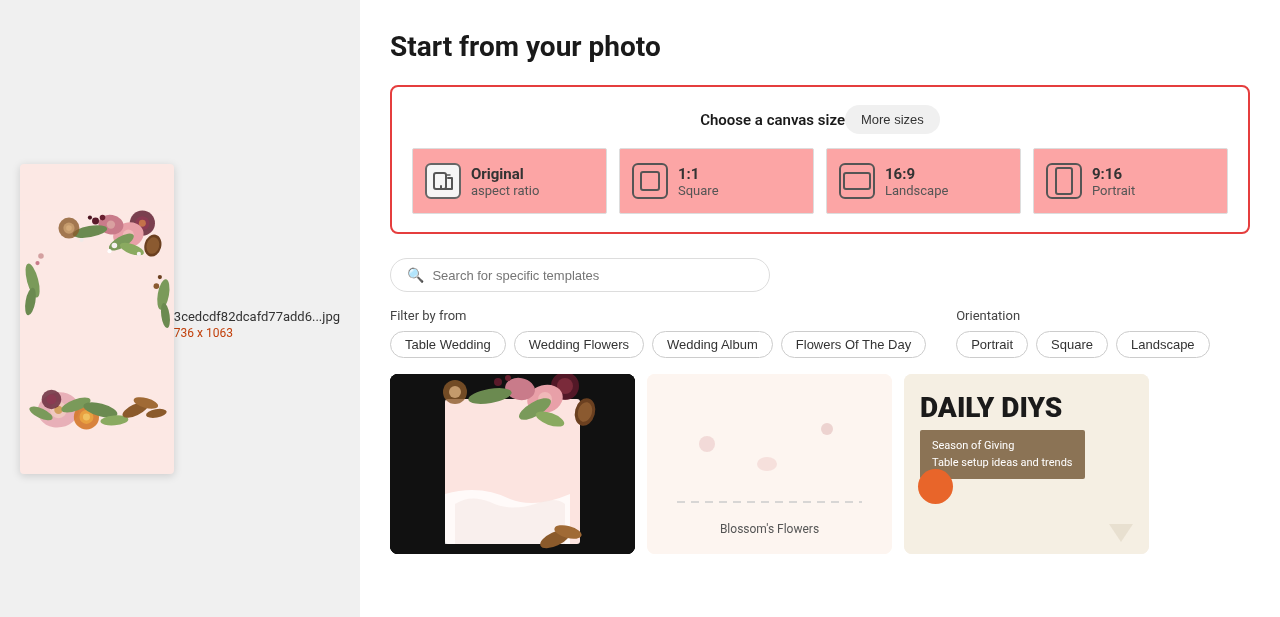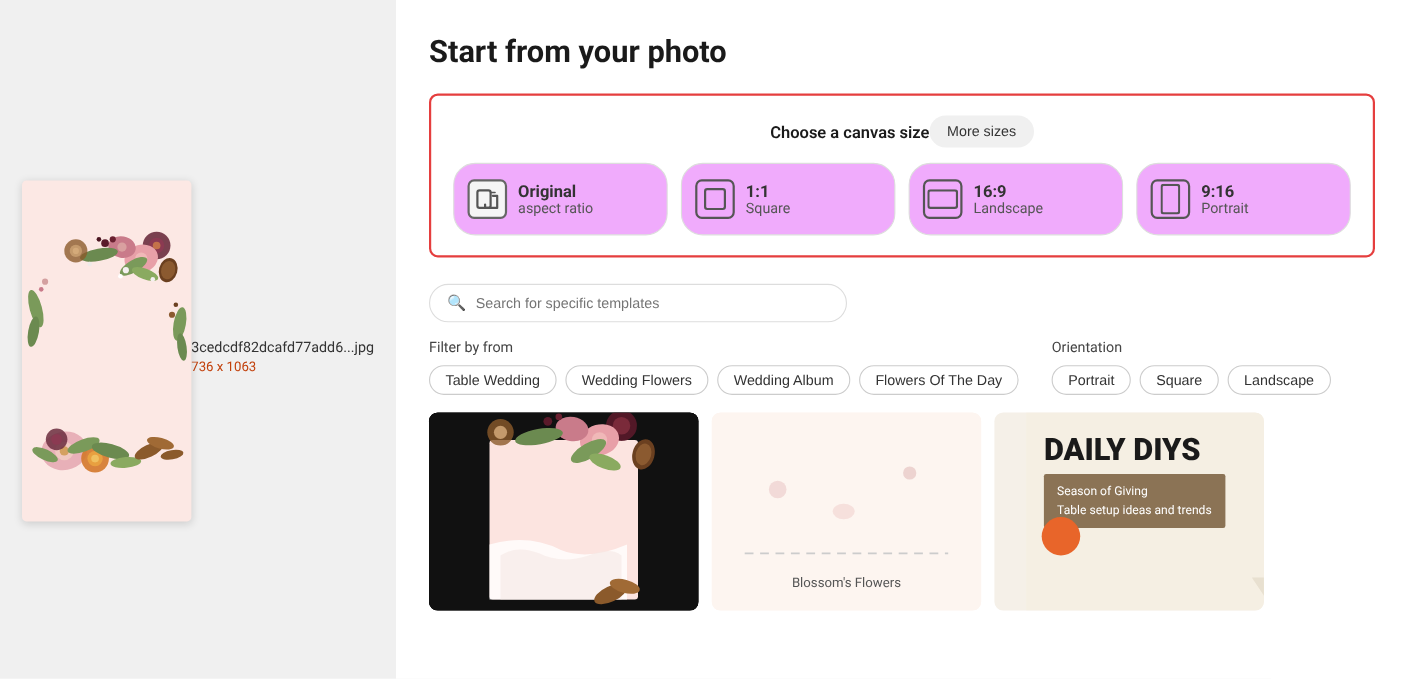--- a/index.html
+++ b/index.html
@@ -103,27 +103,27 @@
     }
 
     .canvas-options {
       display: flex;
       gap: 12px;
     }
 
     .canvas-option {
       flex: 1;
       border: 1.5px solid #ddd;
-      border-radius: 20px;
+      border-radius: 2px;
       padding: 14px 12px;
       display: flex;
       align-items: center;
       gap: 10px;
       cursor: pointer;
-      background: #f0abfc;
+      background: #fca5a5;
       transition: border-color 0.15s;
     }
 
     .canvas-option-icon {
       width: 36px;
       height: 36px;
       border: 2px solid #555;
       border-radius: 6px;
       display: flex;
       align-items: center;
@@ -319,21 +319,20 @@
     .card3-inner {
       width: 100%;
       height: 100%;
       background: #f5efe3;
       display: flex;
       flex-direction: column;
       align-items: flex-start;
       justify-content: flex-start;
       padding: 20px 16px;
       position: relative;
-      margin-left: 29px;
     }
 
     .daily-diys-title {
       font-size: 28px;
       font-weight: 900;
       color: #1a1a1a;
       line-height: 1;
     }
 
     .daily-diys-box {

